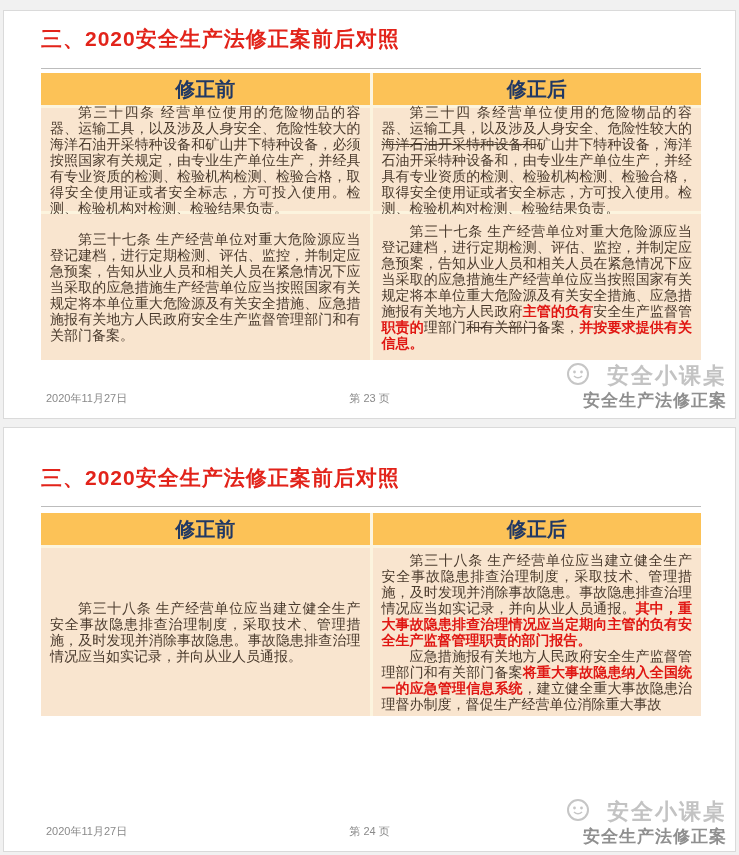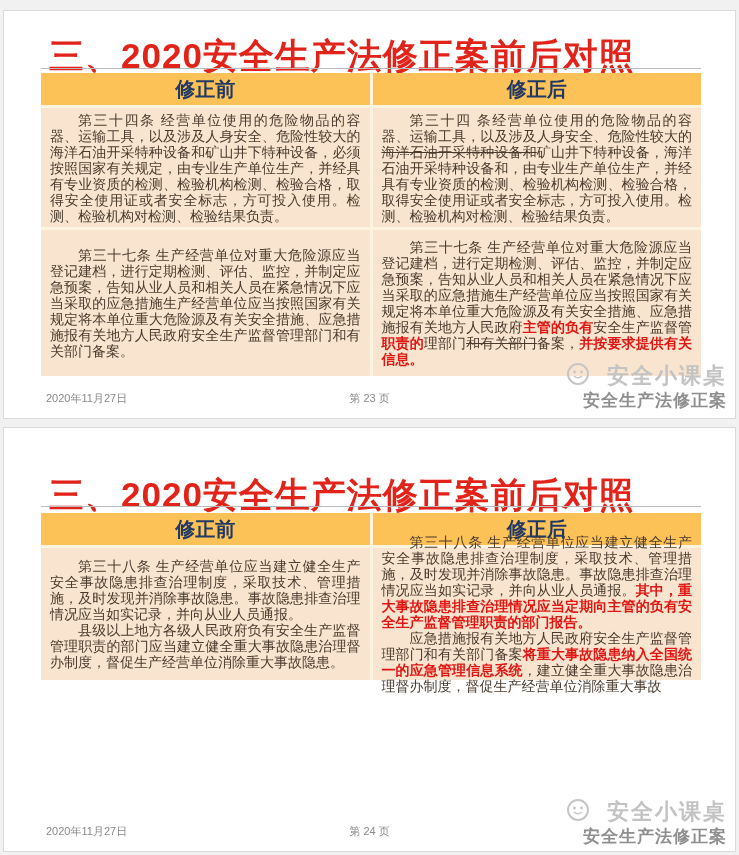--- a/index.html
+++ b/index.html
@@ -10,22 +10,22 @@
   }
   .page{box-sizing:border-box;padding:10px 3px 0;}
   .slide{
     position:relative;background:#fff;
     border:1px solid #dadada;box-sizing:border-box;
     width:733px;overflow:hidden;
   }
   .slide1{height:409px;margin-bottom:8px;}
   .slide2{height:425px;}
   .slide-title{
-    margin:8px;position:absolute;left:37px;
-    color:#e2231a;font-size:35px;font-weight:bold;letter-spacing:1px;
+    margin:0;position:absolute;left:37px;
+    color:#e2231a;font-size:21px;font-weight:bold;letter-spacing:1px;
     white-space:nowrap;
   }
   .slide1 .slide-title{top:14px;}
   .slide2 .slide-title{top:36px;}
   .title-rule{position:absolute;left:37px;width:660px;height:1px;background:#bcbcbc;}
   .slide1 .title-rule{top:57px;}
   .slide2 .title-rule{top:78px;}
   .cmp-table{
     position:absolute;left:37px;width:660px;
     display:grid;grid-template-columns:1fr 1fr;gap:3px;
@@ -37,23 +37,23 @@
     background:#fcc257;color:#203864;
     font-weight:bold;font-size:20px;height:32px;
     display:flex;align-items:center;justify-content:center;
   }
   .td{
     background:#f9e5cf;color:#493a2d;
     font-size:14px;line-height:16px;
     padding:2px 9px;box-sizing:border-box;
     display:flex;flex-direction:column;justify-content:center;
   }
-  .slide1 .td.row1{height:119px;}
+  .slide1 .td.row1{height:103px;}
   .slide1 .td.row2{height:146px;}
-  .slide2 .td.row1{height:132px;align-items:center;}
+  .slide2 .td.row1{height:168px;align-items:center;}
   .td p{margin:0;text-indent:2em;text-align:justify;}
   .seg-r{color:#e01713;font-weight:bold;}
   .seg-st{text-decoration:line-through;}
   .footer-date{position:absolute;left:42px;bottom:12px;font-size:11px;color:#8a8a8a;}
   .footer-page{position:absolute;left:50%;transform:translateX(-50%);bottom:12px;font-size:11px;color:#8a8a8a;}
   .watermark{position:absolute;right:8px;display:flex;flex-direction:column;align-items:flex-end;}
   .slide1 .watermark{bottom:6px;}
   .slide2 .watermark{bottom:3px;}
   .wm-top{display:flex;align-items:center;gap:16px;}
   .wm-brand{color:#c3c3c3;font-size:22px;font-weight:bold;letter-spacing:2px;white-space:nowrap;}
@@ -109,21 +109,20 @@
   <div class="slide slide2">
     <h1 class="slide-title">三、2020安全生产法修正案前后对照</h1>
     <div class="title-rule"></div>
 
     <div class="cmp-table">
       <div class="th">修正前</div>
       <div class="th">修正后</div>
 
       <div class="td row1">
           <p><span class="seg-n">第三十八条  生产经营单位应当建立健全生产安全事故隐患排查治理制度，采取技术、管理措施，及时发现并消除事故隐患。事故隐患排查治理情况应当如实记录，并向从业人员通报。</span></p>
-          <p><span class="seg-n">县级以上地方各级人民政府负有安全生产监督管理职责的部门应当建立健全重大事故隐患治理督办制度，督促生产经营单位消除重大事故隐患。</span></p>
         </div>
       <div class="td row1">
           <p><span class="seg-n">第三十八条  生产经营单位应当建立健全生产安全事故隐患排查治理制度，采取技术、管理措施，及时发现并消除事故隐患。事故隐患排查治理情况应当如实记录，并向从业人员通报。</span><span class="seg-r">其中，重大事故隐患排查治理情况应当定期向主管的负有安全生产监督管理职责的部门报告。</span></p>
           <p><span class="seg-n">应急措施报有关地方人民政府安全生产监督管理部门和有关部门备案</span><span class="seg-r">将重大事故隐患纳入全国统一的应急管理信息系统</span><span class="seg-n">，建立健全重大事故隐患治理督办制度，督促生产经营单位消除重大事故</span></p>
         </div>
     </div>
 
     <span class="footer-date">2020年11月27日</span>
     <span class="footer-page">第 24 页</span>
 

